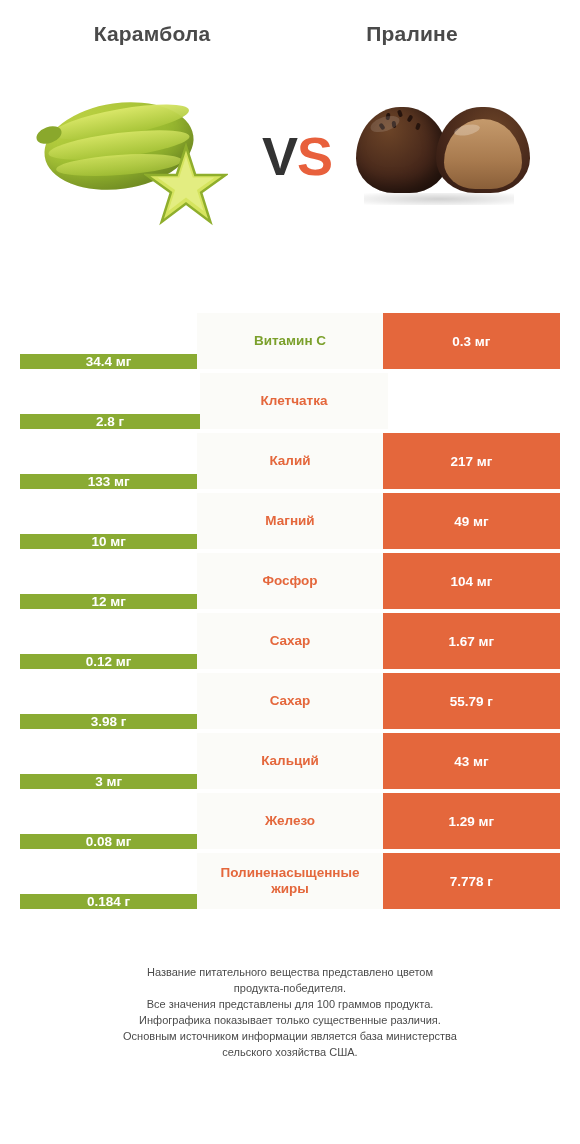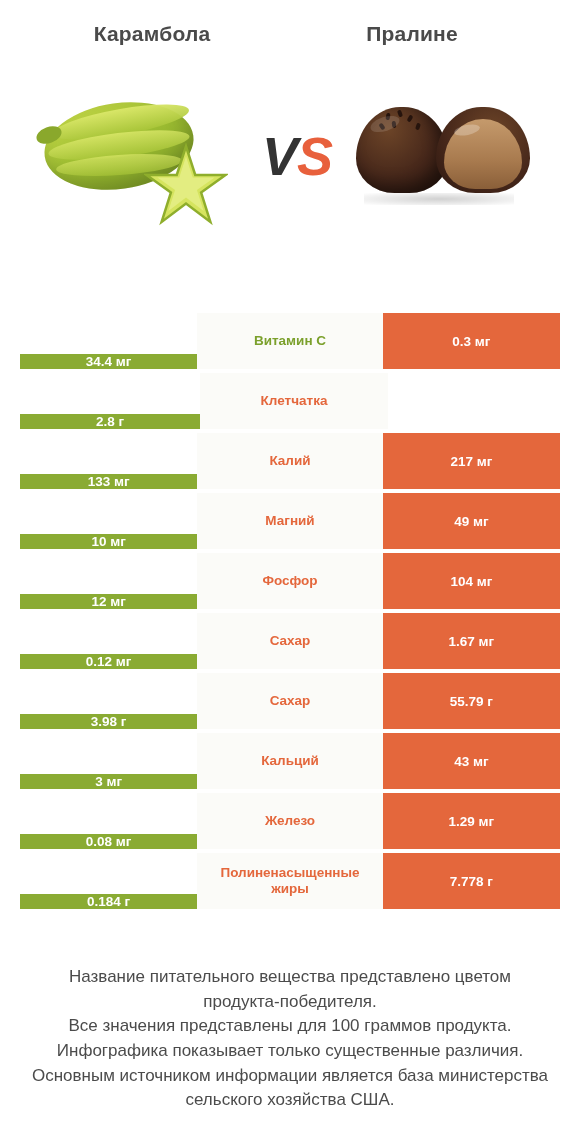--- a/index.html
+++ b/index.html
@@ -31,21 +31,20 @@
   .title.right { color: #4a4a4a; }
 
   
   .hero {
     display: flex;
     align-items: center;
     justify-content: center;
     height: 160px;
     margin-top: 30px;
     padding: 0 36px;
-    font-style: italic;
   }
   .hero-cell {
     flex: 1;
     display: flex;
     align-items: center;
     justify-content: center;
     height: 160px;
   }
   .vs {
     width: 92px;
@@ -98,21 +97,21 @@
   .cell.mid.winner-right { color: #e4673c; }
 
   
   .footer {
     position: absolute;
     top: 965px;
     left: 0;
     width: 580px;
     padding: 0 30px;
     text-align: center;
-    font-size: 17px;
+    font-size: 11px;
     line-height: 1.45;
     color: #4b4b4b;
   }
   .footer div { white-space: normal; }
 
   
   .carambola { position: relative; width: 215px; height: 150px; }
   .star-body {
     position: absolute;
     left: 8px; top: 22px;

